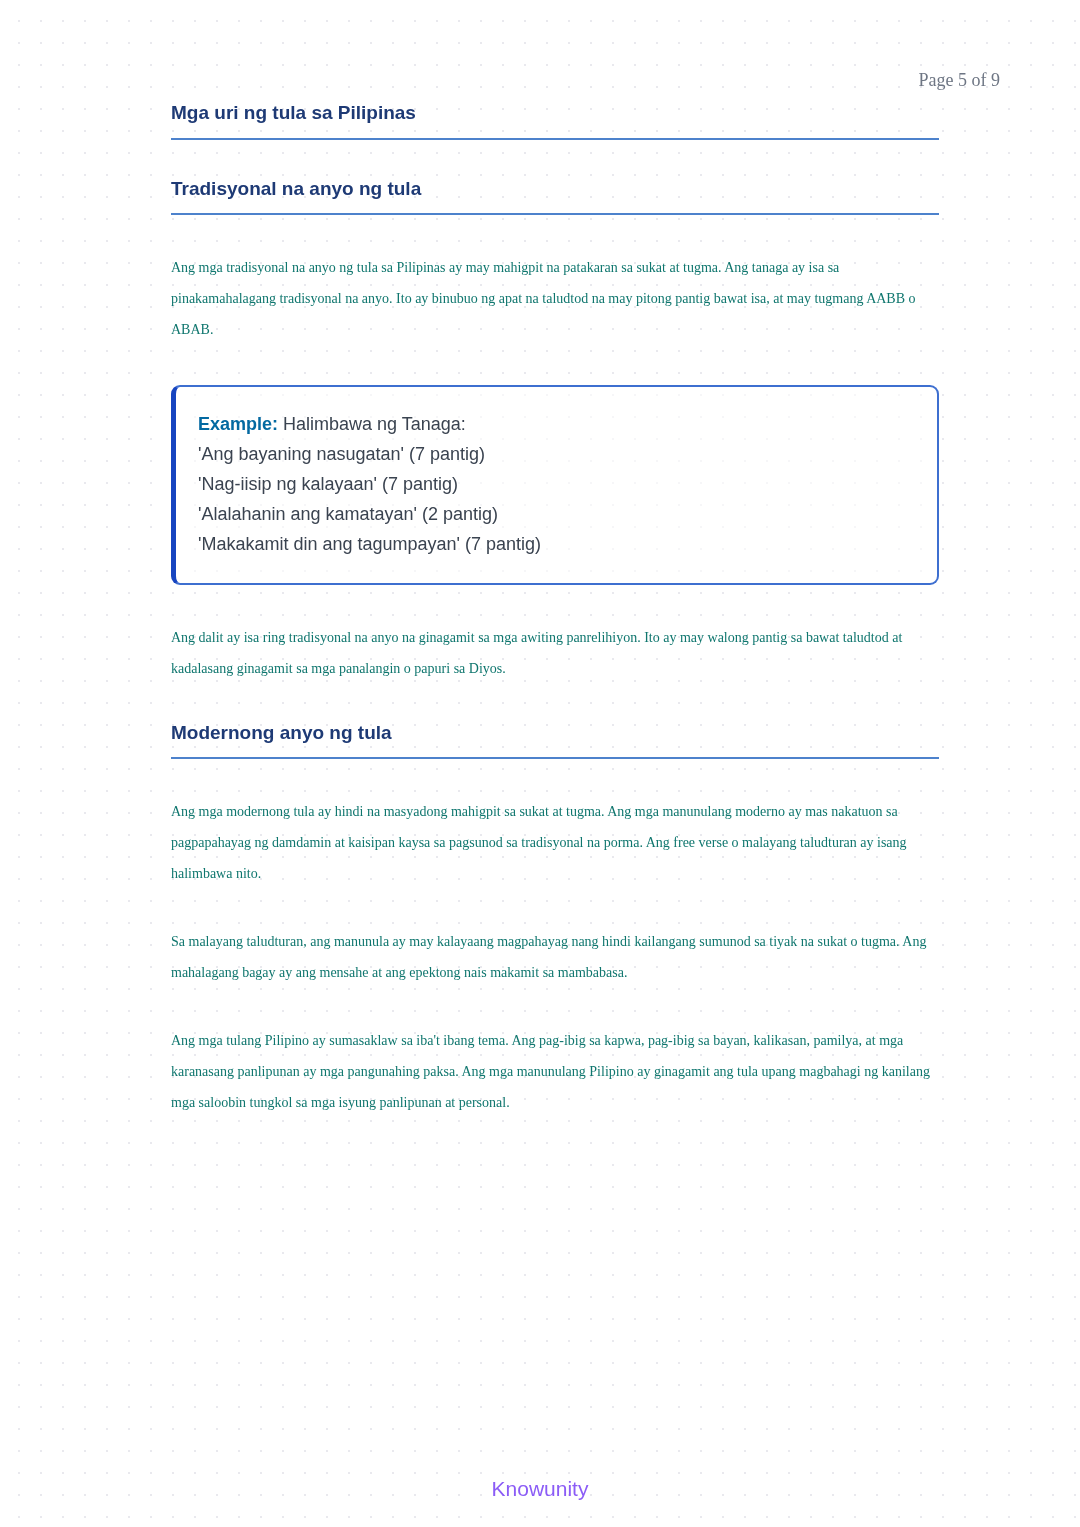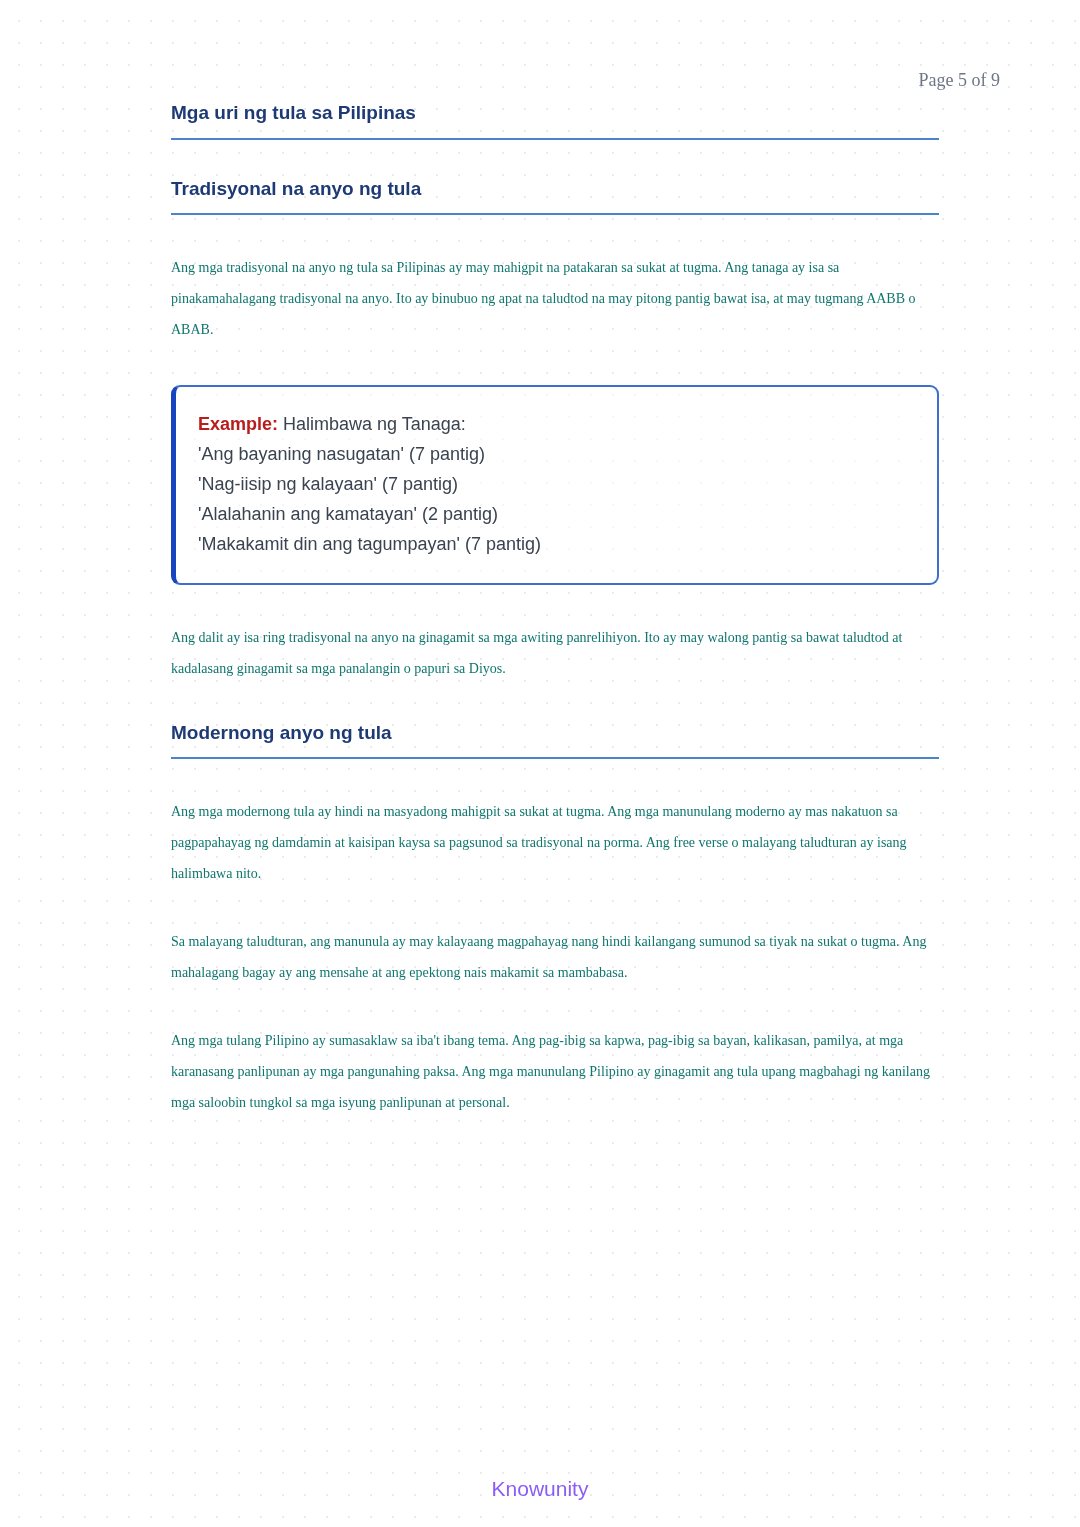--- a/index.html
+++ b/index.html
@@ -60,21 +60,21 @@
     border-left: 5px solid #1745c0;
     border-radius: 9px;
     padding: 22px 24px 24px 22px;
     font-size: 18px;
     line-height: 30px;
     color: #3a4350;
     background: rgba(255,255,255,0.6);
   }
   .example-label {
     font-weight: bold;
-    color: #b91c1c;
+    color: #0369a1;
   }
   .footer-brand {
     position: absolute;
     bottom: 26px;
     left: 0;
     width: 100%;
     text-align: center;
     font-size: 21px;
     color: #8b5cf6;
   }

